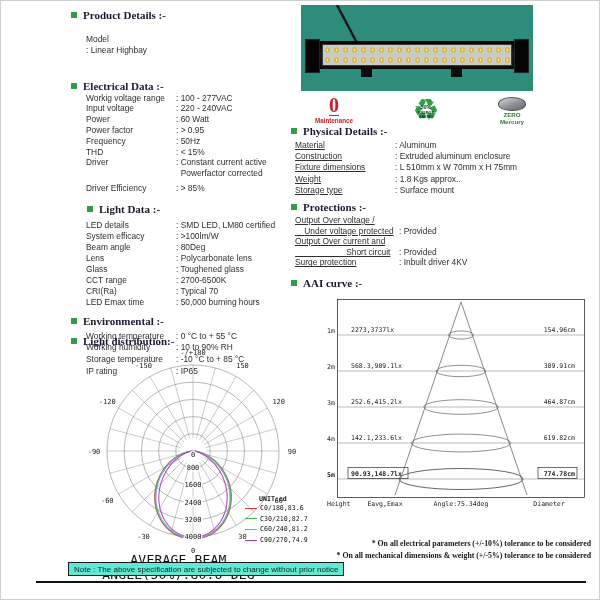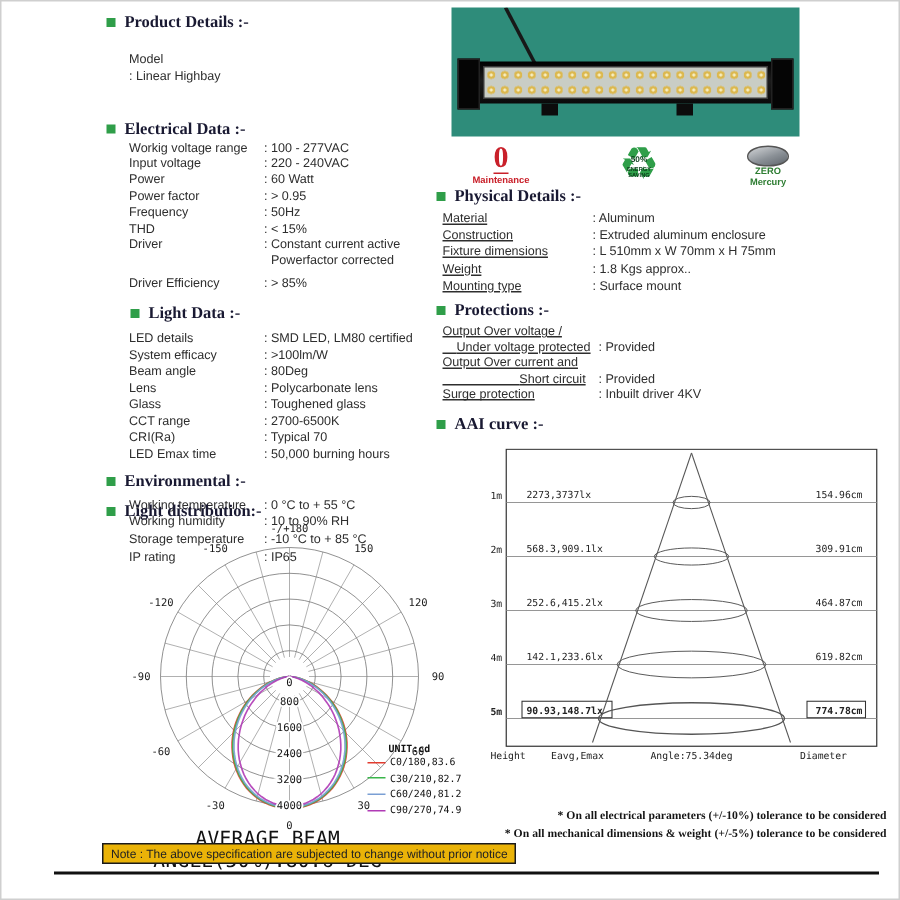--- a/index.html
+++ b/index.html
@@ -53,21 +53,21 @@
   .legend{position:absolute;left:244px;top:494px;font-family:"DejaVu Sans Mono",monospace;font-size:6.6px;color:#111;}
   .legend .unit{font-weight:bold;padding-left:14px;}
   .legend .entry{display:flex;align-items:center;height:10.6px;}
   .legend .sw{display:inline-block;width:12px;height:0;border-top:1.4px solid #000;margin-right:3px;flex:none;}
   .aai-svg{position:absolute;left:326px;top:298px;}
   
   .tol{position:absolute;left:250px;width:340px;text-align:right;font-family:"Liberation Serif",serif;
        font-weight:bold;font-size:7.8px;color:#151515;}
   .tol1{top:538px;} .tol2{top:550px;}
   .notebox{position:absolute;left:67px;top:561px;border:1.4px solid #1a1a1a;padding:1.5px 5px;
-           font-size:8px;color:#222;background:#eab308;}
+           font-size:8px;color:#222;background:#5eead4;}
   .hline{position:absolute;left:35px;top:580px;width:550px;height:1.6px;background:#111;}
 </style>
 </head>
 <body>
 
 <div class="page">
 
   <div class="left-col">
     <div class="heading" style="margin-bottom:13px;">
       <span class="sq"></span>
@@ -228,21 +228,21 @@
       </div>
         <div class="row" style="line-height:11.2px;">
         <span class="lbl">Fixture dimensions</span>
         <span class="val">: L 510mm x W 70mm x H 75mm</span>
       </div>
         <div class="row" style="line-height:11.2px;">
         <span class="lbl">Weight</span>
         <span class="val">: 1.8 Kgs approx..</span>
       </div>
         <div class="row" style="line-height:11.2px;">
-        <span class="lbl">Mounting type</span>
+        <span class="lbl">Storage type</span>
         <span class="val">: Surface mount</span>
       </div>
       </div>
 
     <div class="heading" style="margin-top:5px;margin-bottom:2px;">
       <span class="sq"></span>
       <span>Protections :-</span>
     </div>
     <div class="prot">
         <div class="row">

